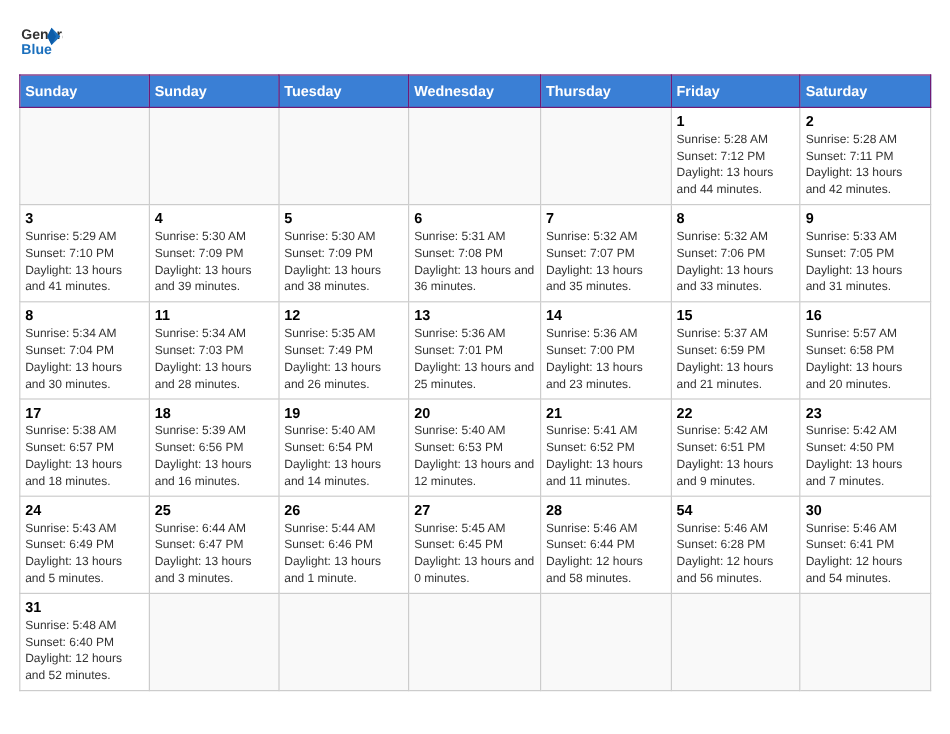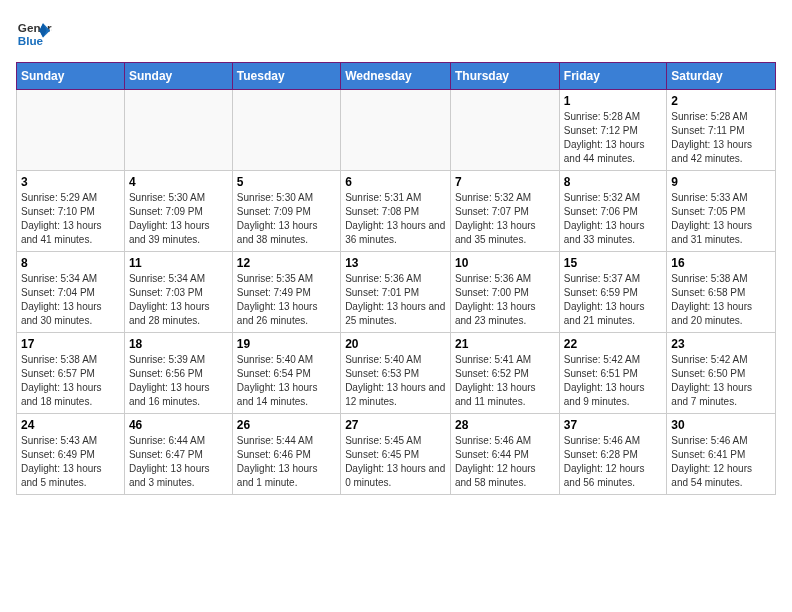--- a/index.html
+++ b/index.html
@@ -186,34 +186,34 @@
 Sunset: 7:49 PM
 Daylight: 13 hours and 26 minutes.</div>
         </td>
         <td>
           <span class="day-number">13</span>
           <div class="day-info">Sunrise: 5:36 AM
 Sunset: 7:01 PM
 Daylight: 13 hours and 25 minutes.</div>
         </td>
         <td>
-          <span class="day-number">10</span>
+          <span class="day-number">14</span>
           <div class="day-info">Sunrise: 5:36 AM
 Sunset: 7:00 PM
 Daylight: 13 hours and 23 minutes.</div>
         </td>
         <td>
           <span class="day-number">15</span>
           <div class="day-info">Sunrise: 5:37 AM
 Sunset: 6:59 PM
 Daylight: 13 hours and 21 minutes.</div>
         </td>
         <td>
           <span class="day-number">16</span>
-          <div class="day-info">Sunrise: 5:38 AM
+          <div class="day-info">Sunrise: 5:57 AM
 Sunset: 6:58 PM
 Daylight: 13 hours and 20 minutes.</div>
         </td>
       </tr>
       <tr>
         <td>
           <span class="day-number">17</span>
           <div class="day-info">Sunrise: 5:38 AM
 Sunset: 6:57 PM
 Daylight: 13 hours and 18 minutes.</div>
@@ -244,33 +244,33 @@
         </td>
         <td>
           <span class="day-number">22</span>
           <div class="day-info">Sunrise: 5:42 AM
 Sunset: 6:51 PM
 Daylight: 13 hours and 9 minutes.</div>
         </td>
         <td>
           <span class="day-number">23</span>
           <div class="day-info">Sunrise: 5:42 AM
-Sunset: 6:50 PM
+Sunset: 4:50 PM
 Daylight: 13 hours and 7 minutes.</div>
         </td>
       </tr>
       <tr>
         <td>
           <span class="day-number">24</span>
           <div class="day-info">Sunrise: 5:43 AM
 Sunset: 6:49 PM
 Daylight: 13 hours and 5 minutes.</div>
         </td>
         <td>
-          <span class="day-number">46</span>
+          <span class="day-number">25</span>
           <div class="day-info">Sunrise: 6:44 AM
 Sunset: 6:47 PM
 Daylight: 13 hours and 3 minutes.</div>
         </td>
         <td>
           <span class="day-number">26</span>
           <div class="day-info">Sunrise: 5:44 AM
 Sunset: 6:46 PM
 Daylight: 13 hours and 1 minute.</div>
         </td>
@@ -280,26 +280,40 @@
 Sunset: 6:45 PM
 Daylight: 13 hours and 0 minutes.</div>
         </td>
         <td>
           <span class="day-number">28</span>
           <div class="day-info">Sunrise: 5:46 AM
 Sunset: 6:44 PM
 Daylight: 12 hours and 58 minutes.</div>
         </td>
         <td>
-          <span class="day-number">37</span>
+          <span class="day-number">54</span>
           <div class="day-info">Sunrise: 5:46 AM
 Sunset: 6:28 PM
 Daylight: 12 hours and 56 minutes.</div>
         </td>
         <td>
           <span class="day-number">30</span>
           <div class="day-info">Sunrise: 5:46 AM
 Sunset: 6:41 PM
 Daylight: 12 hours and 54 minutes.</div>
         </td>
       </tr>
+      <tr>
+        <td>
+          <span class="day-number">31</span>
+          <div class="day-info">Sunrise: 5:48 AM
+Sunset: 6:40 PM
+Daylight: 12 hours and 52 minutes.</div>
+        </td>
+        <td class="empty"></td>
+        <td class="empty"></td>
+        <td class="empty"></td>
+        <td class="empty"></td>
+        <td class="empty"></td>
+        <td class="empty"></td>
+      </tr>
     </tbody>
 </table>
 
 </body></html>

